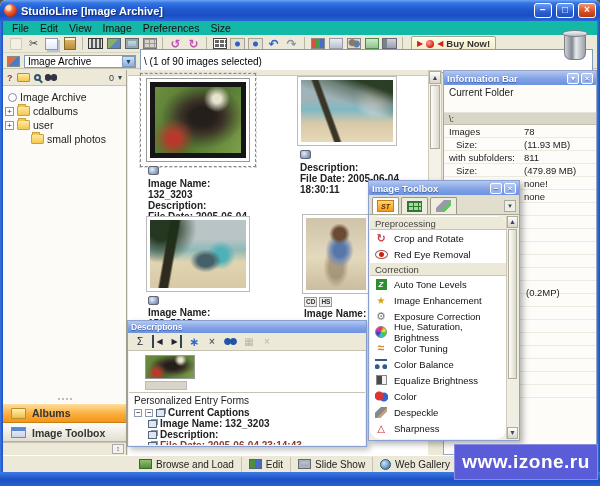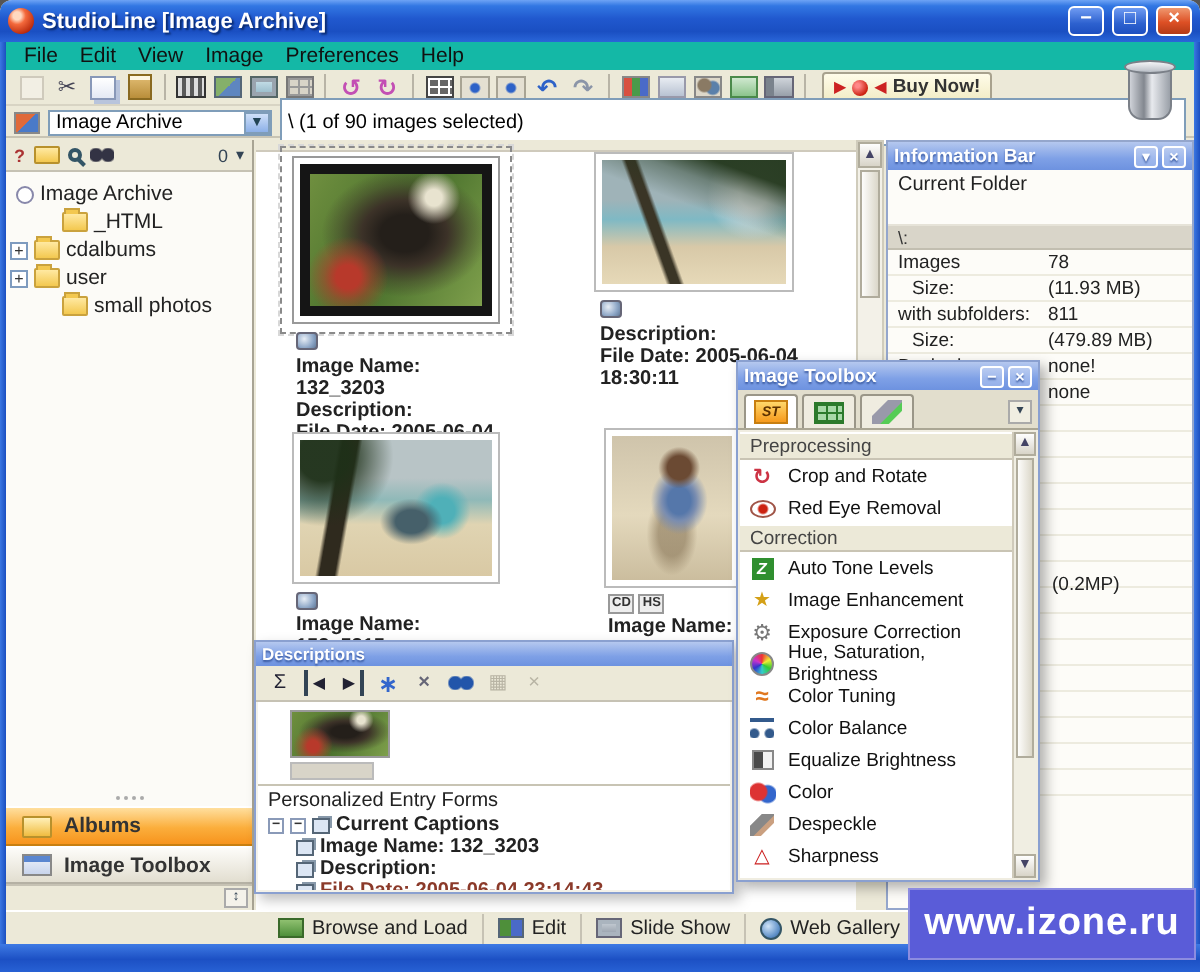--- a/index.html
+++ b/index.html
@@ -193,21 +193,21 @@
   .tab-st{width:17px;height:12px;border:1px solid #c87f10;display:flex;align-items:center;
     justify-content:center;background:linear-gradient(#ffd76a,#f69a1c);color:#5a3000;
     font-size:7px;font-weight:bold;}
   .tab-st::after{content:"ST";}
   .tab-grid{width:15px;height:11px;border:1px solid #2c7a2c;background-color:#a8d8a8;
     background-image:linear-gradient(#2c7a2c 1px,transparent 1px),linear-gradient(90deg,#2c7a2c 1px,transparent 1px);
     background-size:5px 4px;}
   .tab-pen{width:15px;height:12px;background:linear-gradient(135deg,transparent 28%,#99a 31% 58%,#5c5 61% 74%,transparent 77%);}
   .tab-scroll{margin-left:auto;width:12px;height:12px;border:1px solid #aaa;background:#f0eee2;
     font-size:7px;line-height:10px;text-align:center;color:#345;margin-bottom:2px;}
-  .tb-list{position:absolute;top:35px;left:1px;right:13px;bottom:1px;background:#fff;overflow:hidden;}
+  .tb-list{position:absolute;top:35px;left:1px;right:13px;bottom:1px;background:#fff;overflow:hidden;border-radius:10px;}
   .tb-head{height:14px;line-height:13px;background:#ece9d8;border-top:1px solid #fff;
     border-bottom:1px solid #c9c4b4;font-size:9.5px;color:#444;padding:0 5px;}
   .tb-item{height:16px;display:flex;align-items:center;gap:6px;padding:0 4px;font-size:9.5px;color:#111;}
   .tb-ic{width:14px;height:13px;display:flex;align-items:center;justify-content:center;
     font-size:11px;flex:none;}
   .ic-crop::before{content:"↻";color:#cc3344;font-weight:bold;}
   .ic-eye{width:13px;height:9px;border:1px solid #a05548;border-radius:50%;
     background:radial-gradient(circle,#cc2211 0 2px,#fff 3px);}
   .ic-tone{width:11px;height:11px;background:#2f8f2f;color:#fff;font-size:8px;font-weight:bold;
     display:flex;align-items:center;justify-content:center;}
@@ -291,21 +291,21 @@
   </div>
   <div class="edge l"></div>
   <div class="edge r"></div>
 
   <div class="menubar">
     <span class="menu-item">File</span>
     <span class="menu-item">Edit</span>
     <span class="menu-item">View</span>
     <span class="menu-item">Image</span>
     <span class="menu-item">Preferences</span>
-    <span class="menu-item">Help</span>
+    <span class="menu-item">Size</span>
   </div>
 
   <div class="toolbar">
     <span class="tbi">
         <i class="t-new" style="width:12px;height:12px;display:block"></i>
       </span>
     <span class="tbi g g-cut"></span>
     <span class="tbi">
         <i class="t-copy" style="display:block"></i>
       </span>
@@ -385,25 +385,20 @@
       <span class="st-folder"></span>
       <span class="st-search"></span>
       <span class="st-binoc"></span>
       <span class="st-count">0</span>
       <span class="st-pin">▾</span>
     </div>
     <div class="tree">
       <div class="tree-row">
         <span class="tr-root-icon"></span>
         <span>Image Archive</span>
-      </div>
-      <div class="tree-row indent1">
-        <span class="exp-spacer"></span>
-        <span class="folder"></span>
-        <span>_HTML</span>
       </div>
       <div class="tree-row">
         <span class="expander">+</span>
         <span class="folder"></span>
         <span>cdalbums</span>
       </div>
       <div class="tree-row">
         <span class="expander">+</span>
         <span class="folder"></span>
         <span>user</span>

